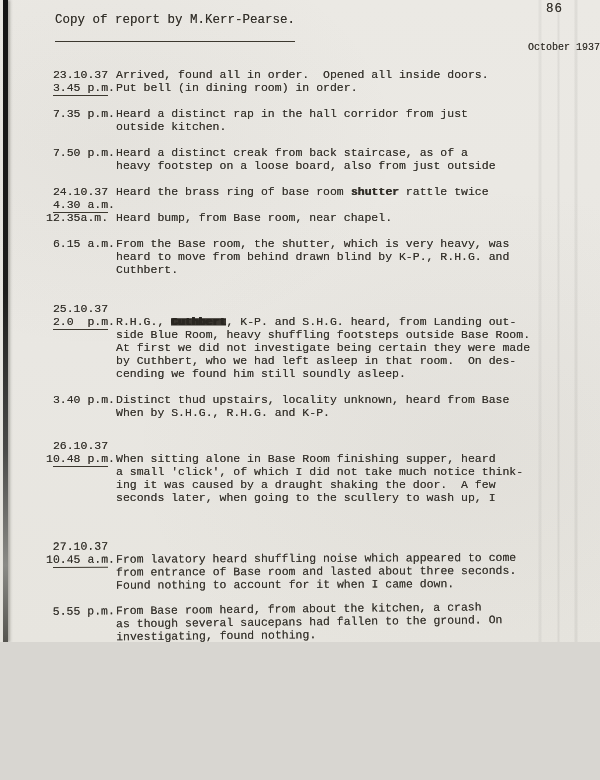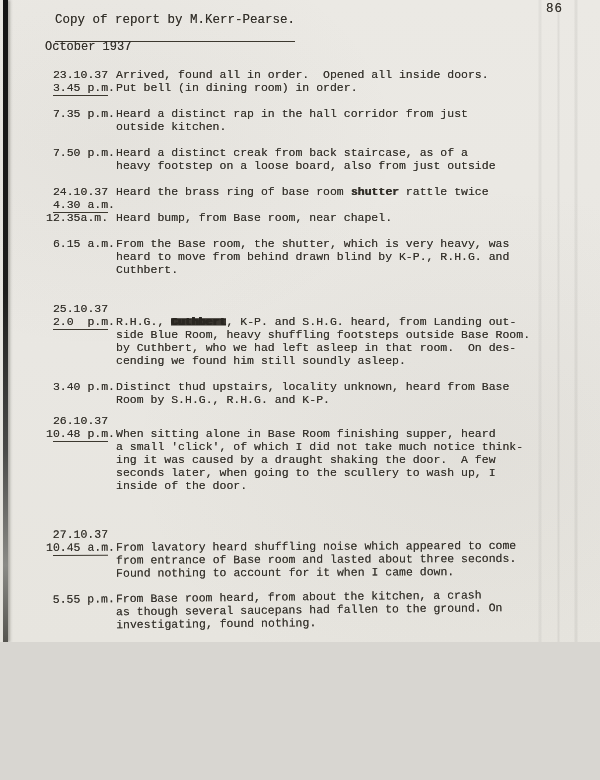--- a/index.html
+++ b/index.html
@@ -29,29 +29,29 @@
   }
 
   .page-number {
     position: absolute;
     left: 546px; top: 2px;
     font-size: 12.5px;
     letter-spacing: 1px;
   }
 
   .title-row { padding: 13px 0 0 55px; font-size: 12.5px; line-height: 15px; }
-  .month-row { padding: 12px 0 0 45px; font-size: 12px; line-height: 15px; }
+  .month-row { padding: 12px 0 0 45px; font-size: 10px; line-height: 15px; text-align: right; }
 
   .u { border-bottom: 1.3px solid #3c382f; padding-bottom: 14px; }
 
   .entries { padding: 0 0 0 46px; font-size: 11.5px; }
 
   .block { margin-top: 13px; }
   .block:nth-child(6) { margin-top: 26px; }
-  .block:nth-child(8) { margin-top: 8px; }
+  .block:nth-child(8) { margin-top: 20px; }
   .block:nth-child(9) { margin-top: 36px; transform: rotate(-0.25deg); transform-origin: left center; }
   .block:nth-child(10) { transform: rotate(-0.6deg); transform-origin: left center; }
   .block:nth-child(11) { margin-top: 16px; transform: rotate(-1.0deg); transform-origin: left center; }
   .block:nth-child(12) { margin-top: 7px; transform: rotate(-1.2deg); transform-origin: left center; }
 
   .row { display: flex; line-height: 13px; white-space: pre; }
   .left { flex: 0 0 70px; }
   .body-line {}
 
   .row, .left, .title-row, .month-row, .page-number {
@@ -104,35 +104,34 @@
       </div>
       <div class="block">
         <div class="row"><span class="left"> <span>6.15 a.m.</span></span><span class="body-line"><span>From the Base room, the shutter, which is very heavy, was</span></span></div>
         <div class="row"><span class="left"></span><span class="body-line"><span>heard to move from behind drawn blind by K-P., R.H.G. and</span></span></div>
         <div class="row"><span class="left"></span><span class="body-line"><span>Cuthbert.</span></span></div>
       </div>
       <div class="block">
         <div class="row"><span class="left"> <span class="u">25.10.37</span></span><span class="body-line"></span></div>
         <div class="row"><span class="left"> <span>2.0  p.m.</span></span><span class="body-line"><span>R.H.G., </span><span class="redacted">Cuthbert</span><span>, K-P. and S.H.G. heard, from Landing out-</span></span></div>
         <div class="row"><span class="left"></span><span class="body-line"><span>side Blue Room, heavy shuffling footsteps outside Base Room.</span></span></div>
-        <div class="row"><span class="left"></span></div>
+        <div class="row"><span class="left"></span><span class="body-line"><span>At first we did not investigate being certain they were made</span></span></div>
         <div class="row"><span class="left"></span><span class="body-line"><span>by Cuthbert, who we had left asleep in that room.  On des-</span></span></div>
         <div class="row"><span class="left"></span><span class="body-line"><span>cending we found him still soundly asleep.</span></span></div>
       </div>
       <div class="block">
         <div class="row"><span class="left"> <span>3.40 p.m.</span></span><span class="body-line"><span>Distinct thud upstairs, locality unknown, heard from Base</span></span></div>
-        <div class="row"><span class="left"></span><span class="body-line"><span>Room by S.H.G., R.H.G. and K-P.</span></span></div>
+        <div class="row"><span class="left"></span><span class="body-line"><span>When by S.H.G., R.H.G. and K-P.</span></span></div>
       </div>
       <div class="block">
         <div class="row"><span class="left"> <span class="u">26.10.37</span></span><span class="body-line"></span></div>
         <div class="row"><span class="left"><span>10.48 p.m.</span></span><span class="body-line"><span>When sitting alone in Base Room finishing supper, heard</span></span></div>
         <div class="row"><span class="left"></span><span class="body-line"><span>a small 'click', of which I did not take much notice think-</span></span></div>
         <div class="row"><span class="left"></span><span class="body-line"><span>ing it was caused by a draught shaking the door.  A few</span></span></div>
         <div class="row"><span class="left"></span><span class="body-line"><span>seconds later, when going to the scullery to wash up, I</span></span></div>
-        <div class="row"><span class="left"></span><span class="body-line"><span>inside of the door.</span></span></div>
       </div>
       <div class="block">
         <div class="row"><span class="left"> <span class="u">27.10.37</span></span><span class="body-line"></span></div>
         <div class="row"><span class="left"><span>10.45 a.m.</span></span><span class="body-line"><span>From lavatory heard shuffling noise which appeared to come</span></span></div>
         <div class="row"><span class="left"></span><span class="body-line"><span>from entrance of Base room and lasted about three seconds.</span></span></div>
         <div class="row"><span class="left"></span><span class="body-line"><span>Found nothing to account for it when I came down.</span></span></div>
       </div>
       <div class="block">
         <div class="row"><span class="left"> <span>5.55 p.m.</span></span><span class="body-line"><span>From Base room heard, from about the kitchen, a crash</span></span></div>
         <div class="row"><span class="left"></span><span class="body-line"><span>as though several saucepans had fallen to the ground. On</span></span></div>

